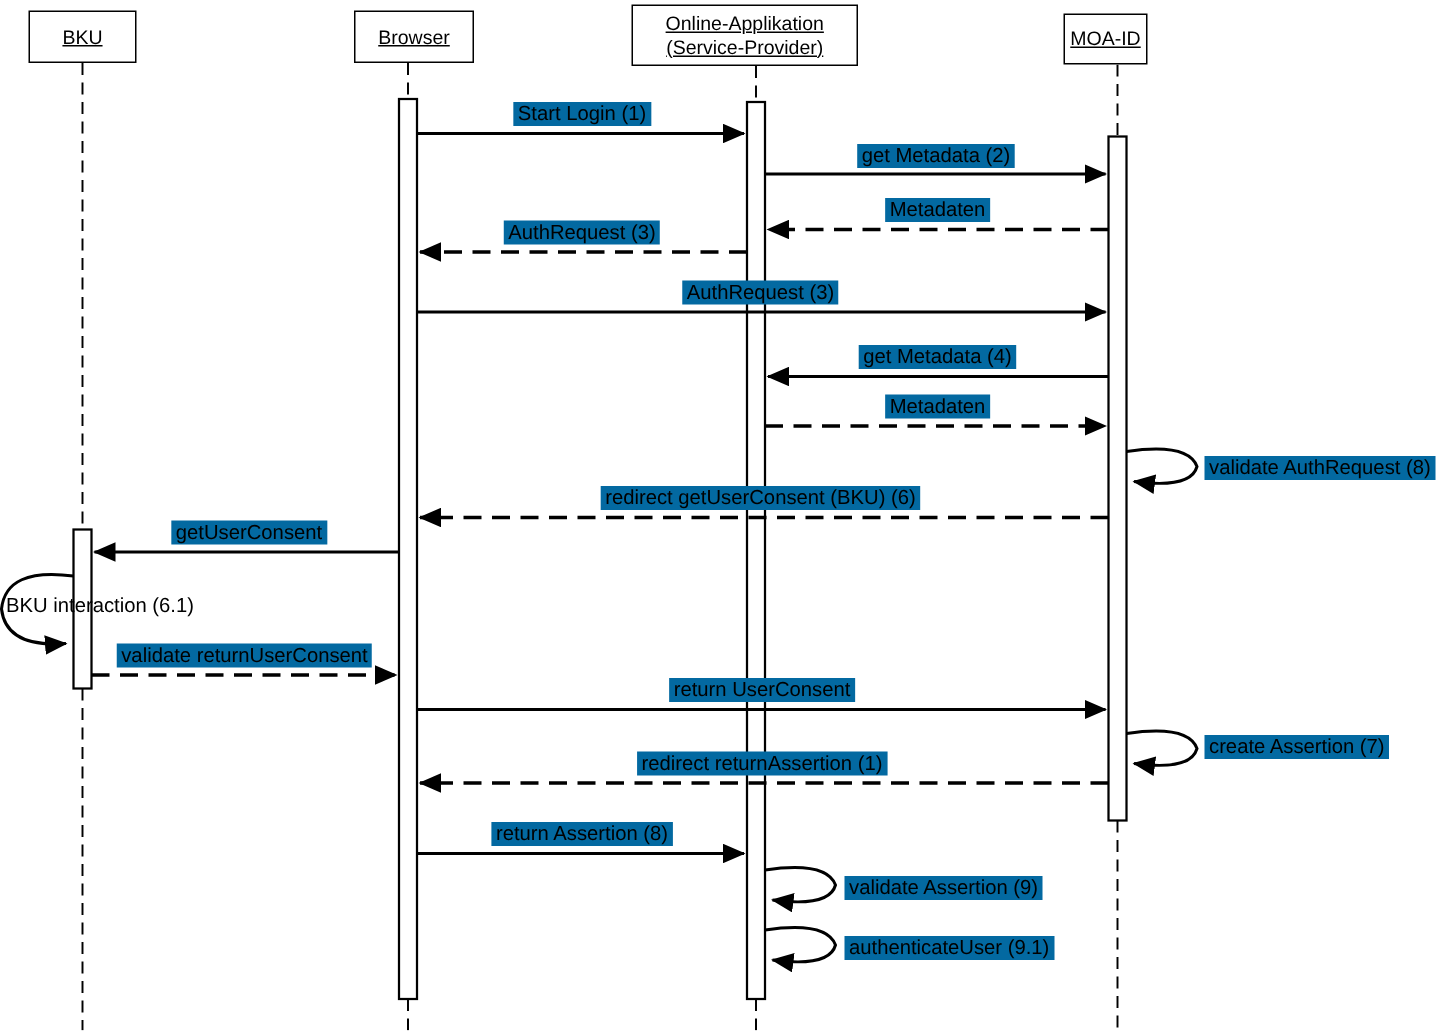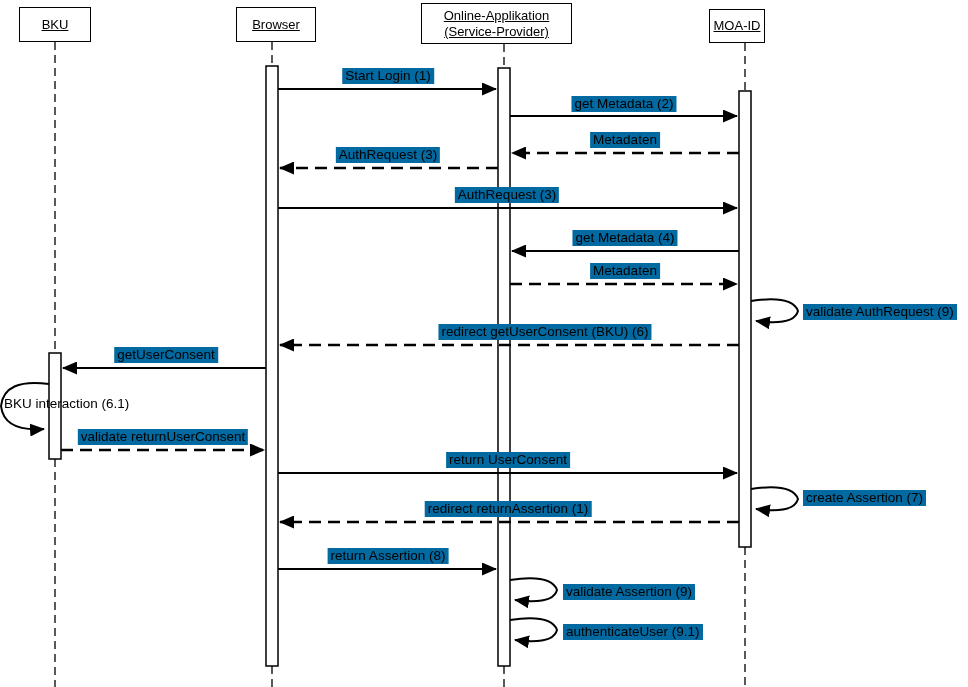--- a/index.html
+++ b/index.html
@@ -95,22 +95,22 @@
     <span>MOA-ID</span>
   </div>
 
   <div class="lbl c" style="left:388px; top:68px;">Start Login (1)</div>
   <div class="lbl c" style="left:624px; top:96px;">get Metadata (2)</div>
   <div class="lbl c" style="left:625px; top:132px;">Metadaten</div>
   <div class="lbl c" style="left:388px; top:147px;">AuthRequest (3)</div>
   <div class="lbl c" style="left:507px; top:187px;">AuthRequest (3)</div>
   <div class="lbl c" style="left:625px; top:230px;">get Metadata (4)</div>
   <div class="lbl c" style="left:625px; top:263px;">Metadaten</div>
-  <div class="lbl" style="left:803px; top:304px;">validate AuthRequest (9)</div>
-  <div class="lbl c" style="left:507px; top:324px;margin-left:38px;">redirect getUserConsent (BKU) (6)</div>
+  <div class="lbl" style="left:803px; top:304px;">validate AuthRequest (8)</div>
+  <div class="lbl c" style="left:507px; top:324px;">redirect getUserConsent (BKU) (6)</div>
   <div class="lbl c" style="left:166px; top:347px;">getUserConsent</div>
   <div class="lbl t" style="left:4px;   top:396px;">BKU interaction (6.1)</div>
   <div class="lbl c" style="left:163px; top:429px;">validate returnUserConsent</div>
   <div class="lbl c" style="left:508px; top:452px;">return UserConsent</div>
   <div class="lbl" style="left:803px; top:490px;">create Assertion (7)</div>
   <div class="lbl c" style="left:508px; top:501px;">redirect returnAssertion (1)</div>
   <div class="lbl c" style="left:388px; top:548px;">return Assertion (8)</div>
   <div class="lbl" style="left:563px; top:584px;">validate Assertion (9)</div>
   <div class="lbl" style="left:563px; top:624px;">authenticateUser (9.1)</div>
 

